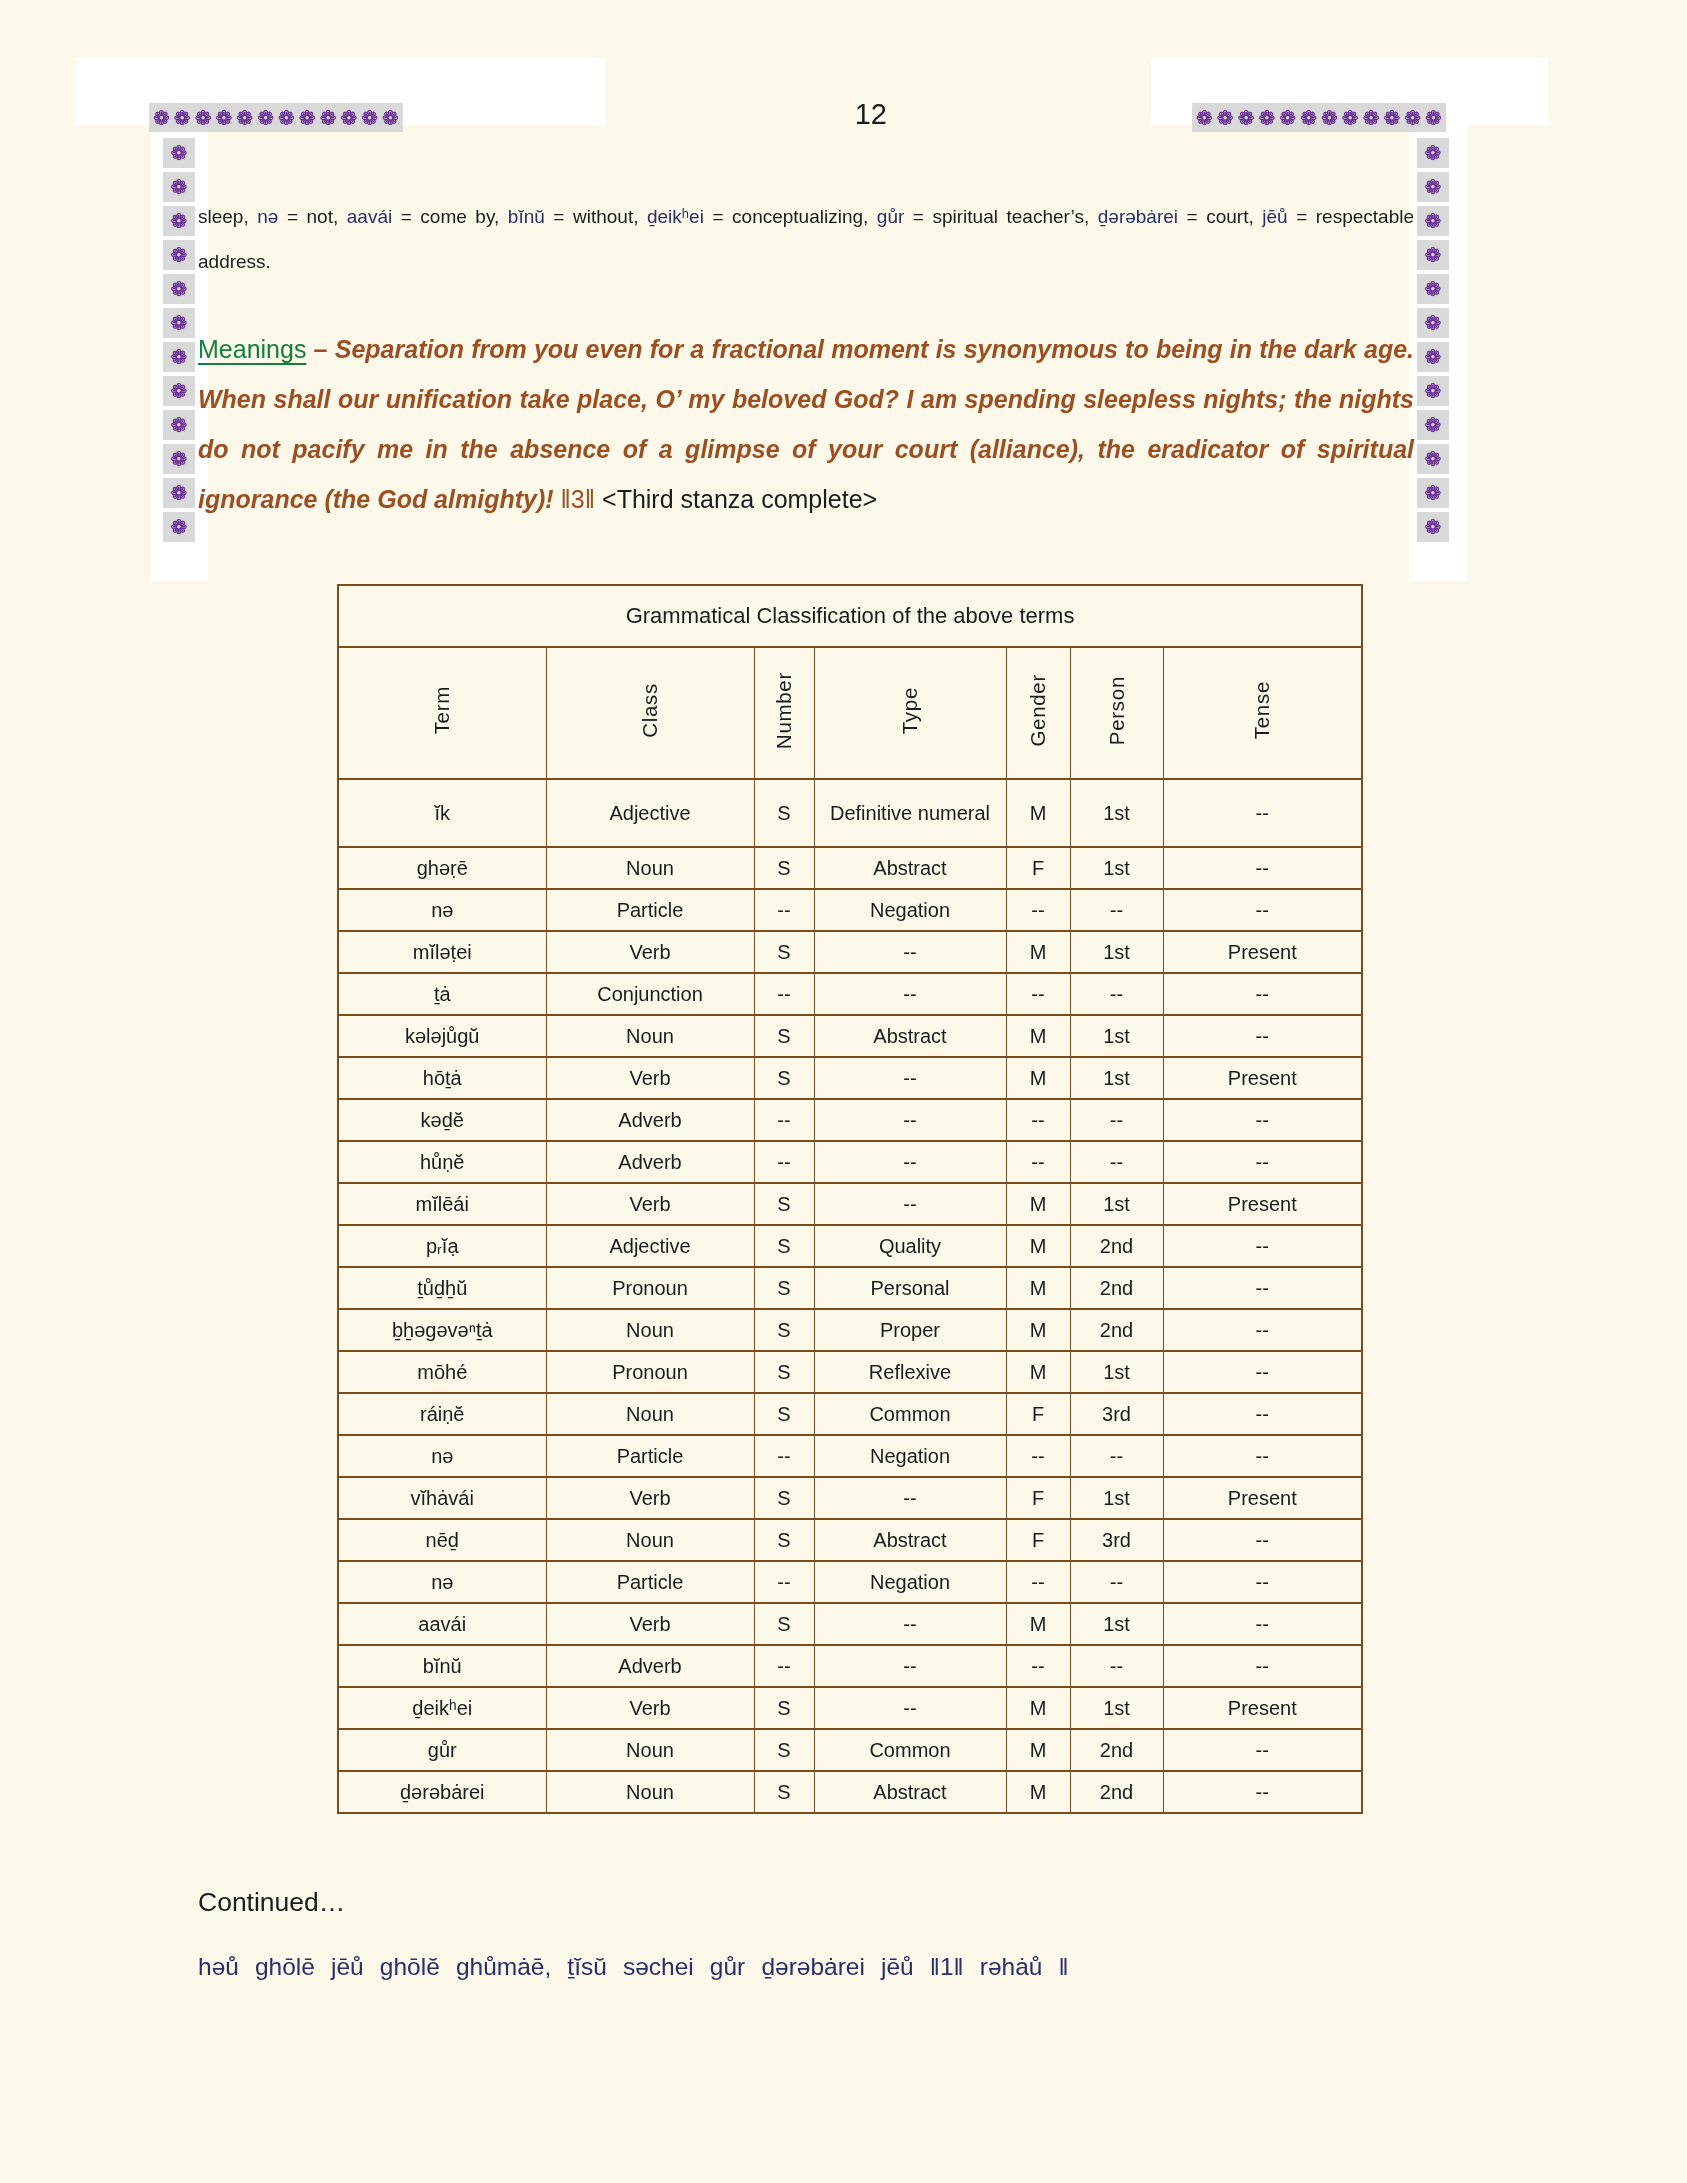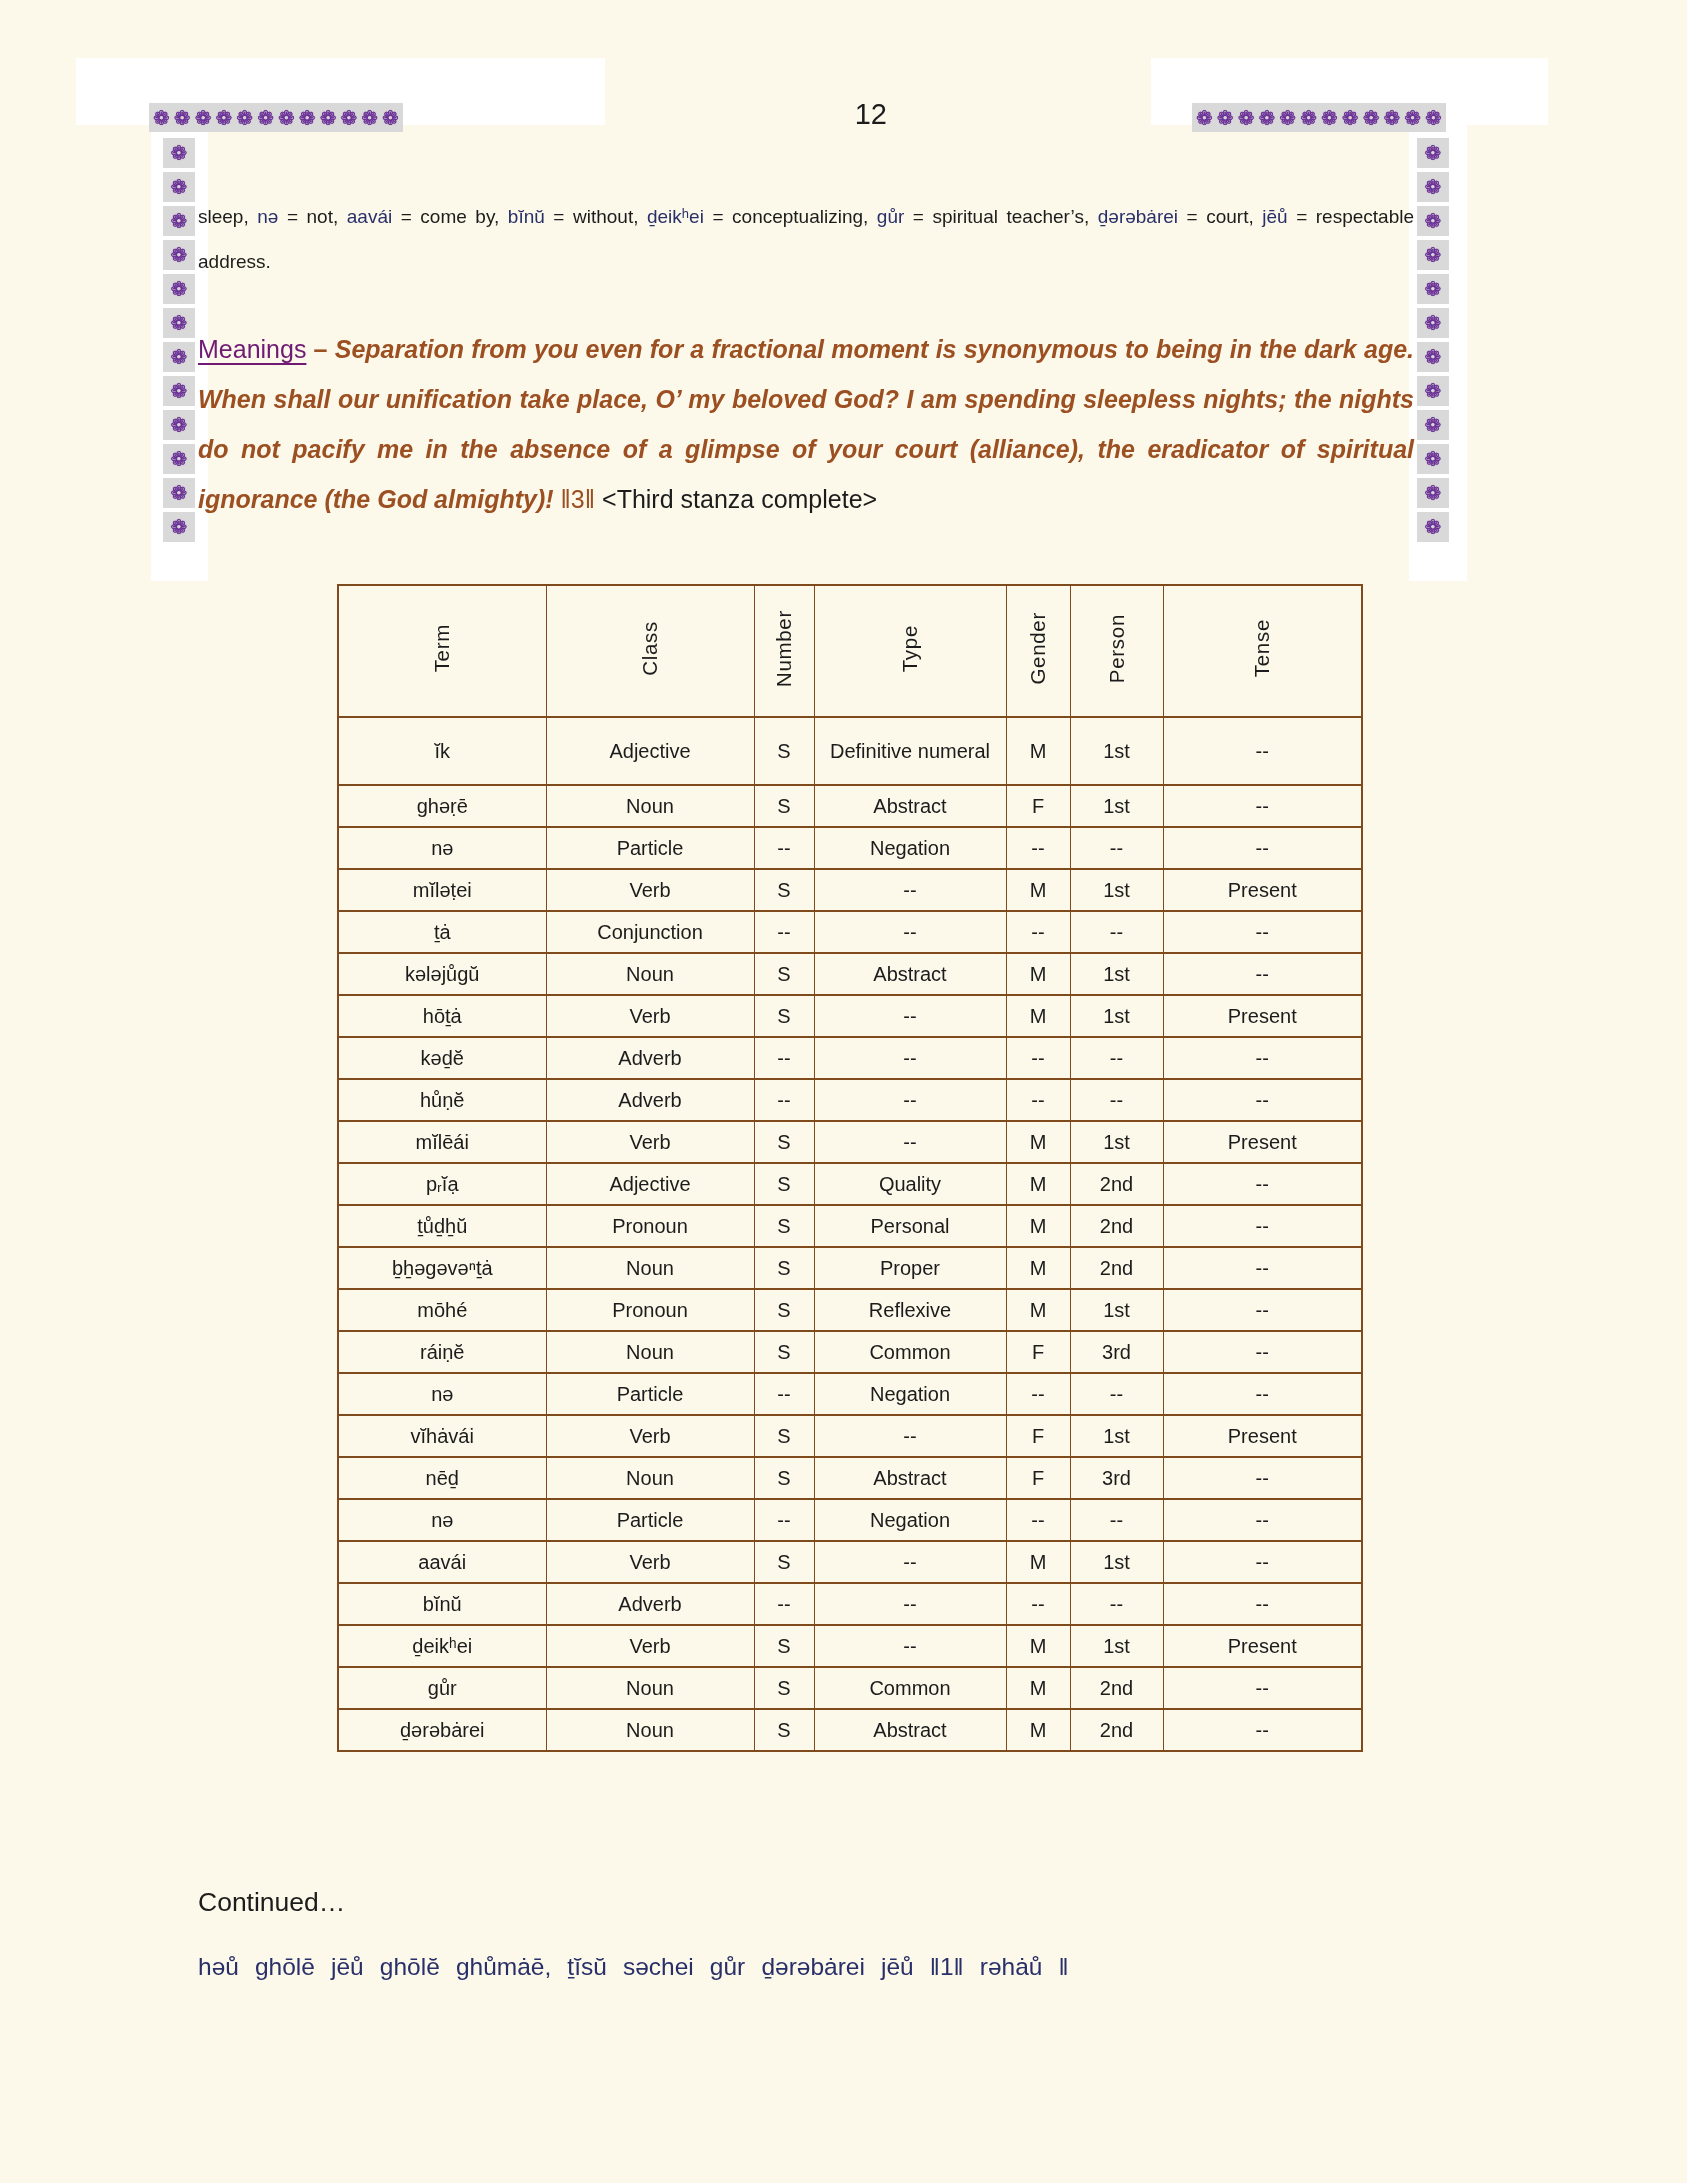--- a/index.html
+++ b/index.html
@@ -51,21 +51,21 @@
     font-size:19px;line-height:45px;color:#1c1c1c;text-align:justify;margin-top:16px;
   }
   .seg-b{color:#293069;}
   .seg-k{color:#1c1c1c;}
 
   .meanings{
     position:absolute;left:198px;top:299px;width:1216px;
     font-size:25px;line-height:50px;text-align:justify;color:#1c1c1c;
   }
   .meanings .label{
-    color:#701a75;text-decoration:underline;text-decoration-thickness:2px;text-underline-offset:4.6px;
+    color:#15803d;text-decoration:underline;text-decoration-thickness:2px;text-underline-offset:4.6px;
   }
   .meanings .dash{color:#9c4f21;font-weight:bold;}
   .meanings .ital{color:#9c4f21;font-style:italic;font-weight:bold;}
   .meanings .mark{color:#9c4f21;}
   .meanings .suffix{color:#1c1c1c;}
 
   table.grammar{
     position:absolute;left:337px;top:584px;
     border-collapse:collapse;table-layout:fixed;width:1024px;
     background:#fcf8ea;
@@ -176,20 +176,23 @@
     <colgroup>
       <col style="width:208px">
         <col style="width:208px">
         <col style="width:60px">
       <col style="width:192px">
         <col style="width:64px">
         <col style="width:93px">
         <col style="width:199px">
     </colgroup>
     <tbody>
+      <tr class="title-row">
+        <td colspan="7">Grammatical Classification of the above terms</td>
+      </tr>
       <tr class="header-row">
         <td><span class="vhead">Term</span></td>
         <td><span class="vhead">Class</span></td>
         <td><span class="vhead">Number</span></td>
         <td><span class="vhead">Type</span></td>
         <td><span class="vhead">Gender</span></td>
         <td><span class="vhead">Person</span></td>
         <td><span class="vhead">Tense</span></td>
       </tr>
     </tbody>

